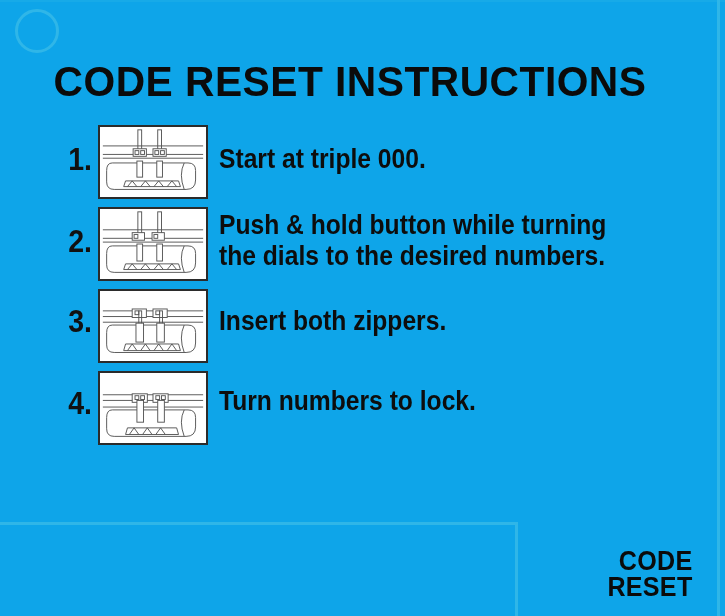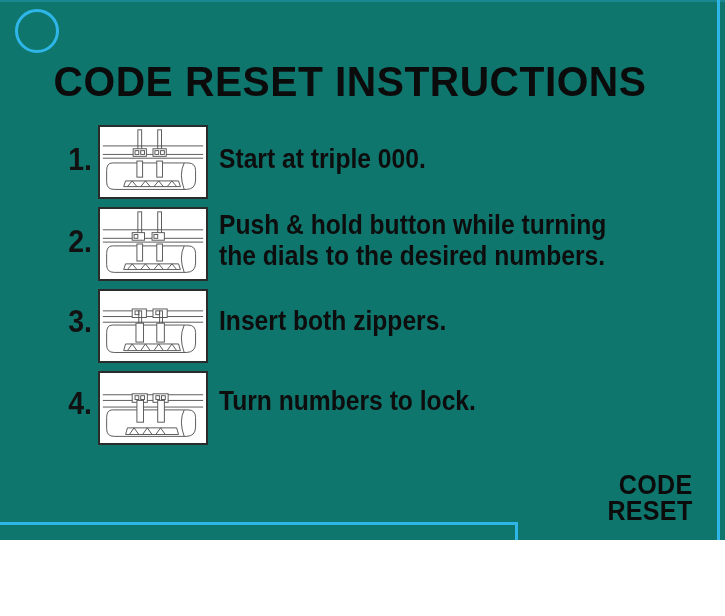--- a/index.html
+++ b/index.html
@@ -7,22 +7,22 @@
     padding: 0;
     background: #ffffff;
   }
   body {
     font-family: "Liberation Sans", sans-serif;
     -webkit-font-smoothing: antialiased;
   }
   #page {
     position: relative;
     width: 725px;
-    height: 540px;
-    background: #0f766e;
+    height: 616px;
+    background: #0ea5e9;
     overflow: hidden;
   }
 
   
   .edge-top {
     position: absolute;
     left: 0; top: 0;
     width: 725px; height: 2px;
     background: #2fb6e8;
     opacity: 0.30;

